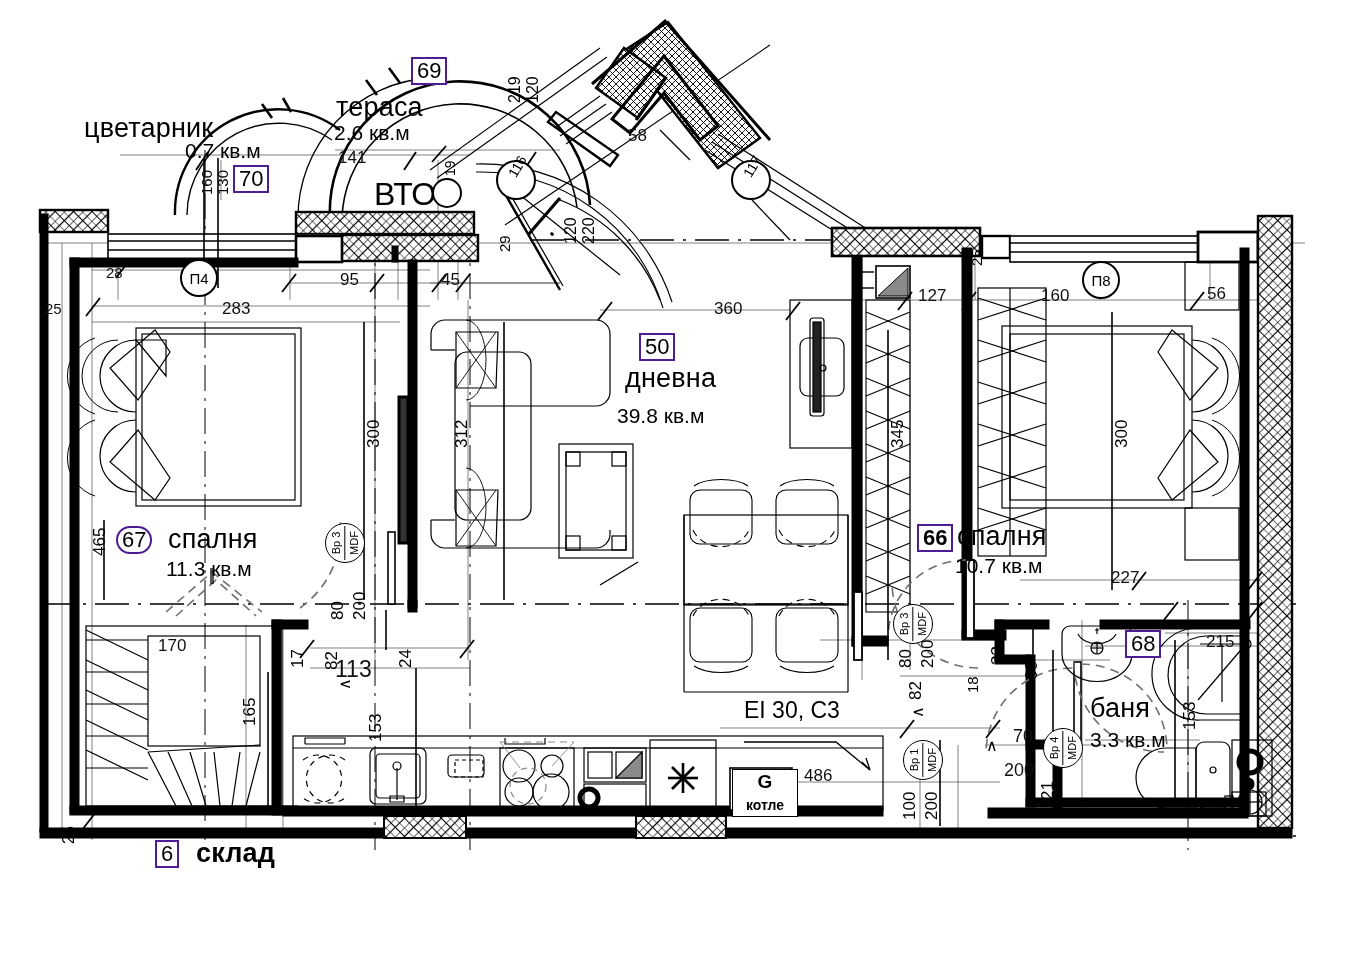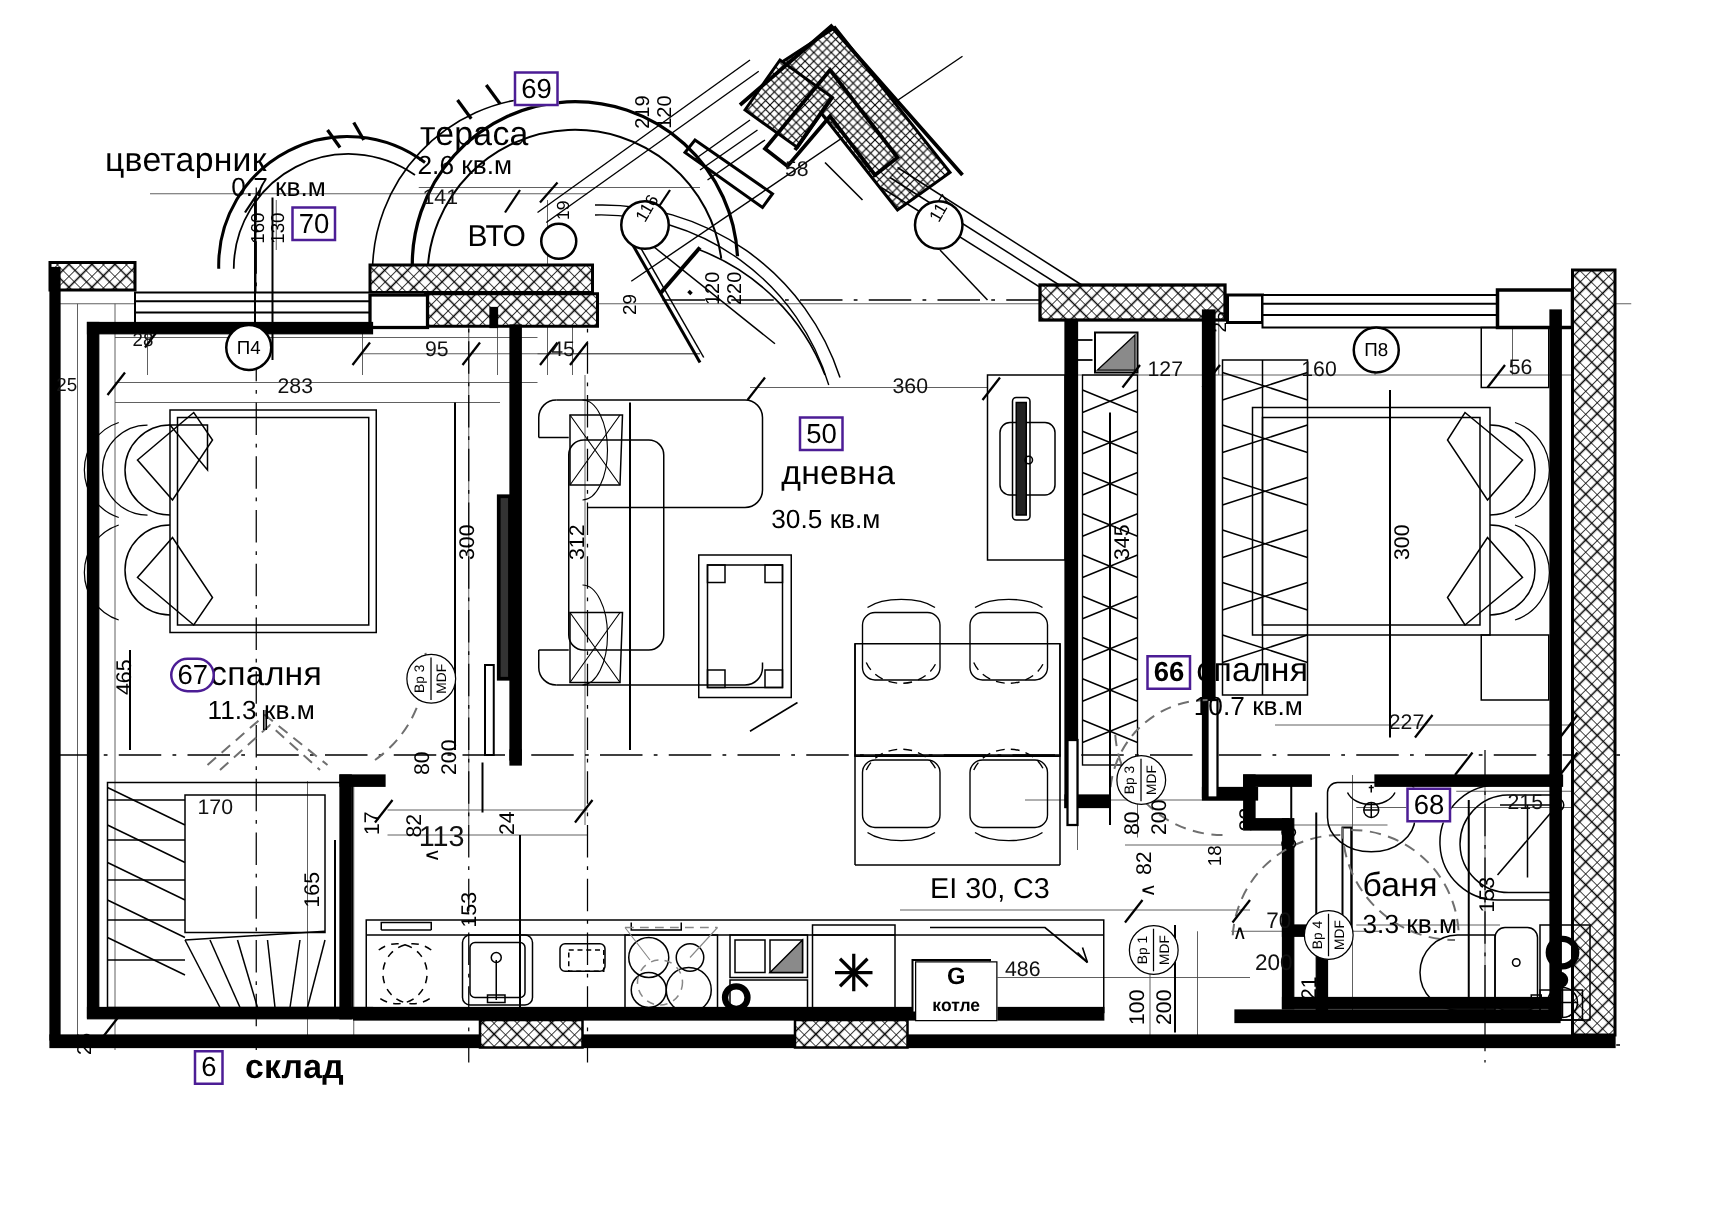--- a/index.html
+++ b/index.html
@@ -528,30 +528,30 @@
 </svg>
 
 <div class="lbl room-name" style="left:84px;top:113px;">цветарник</div>
 <div class="lbl room-area" style="left:185px;top:139px;">0.7 кв.м</div>
 <div class="tag" style="left:233px;top:165px;">70</div>
 
 <div class="lbl room-name" style="left:336px;top:92px;">тераса</div>
 <div class="lbl room-area" style="left:334px;top:121px;">2.6 кв.м</div>
 <div class="tag" style="left:411px;top:57px;">69</div>
 
-<div class="lbl" style="left:374px;top:176px;font-size:24px;">ВТО</div>
+<div class="lbl" style="left:374px;top:176px;font-size:32px;">ВТО</div>
 <div style="position:absolute;left:432px;top:178px;width:26px;height:26px;border:2.4px solid #000;border-radius:50%;background:#fff;"></div>
 
 <div class="lbl room-name" style="left:625px;top:363px;">дневна</div>
-<div class="lbl room-area" style="left:617px;top:404px;">30.5 кв.м</div>
+<div class="lbl room-area" style="left:617px;top:404px;">39.8 кв.м</div>
 <div class="tag" style="left:639px;top:333px;">50</div>
 
 <div class="lbl room-name" style="left:168px;top:524px;">спалня</div>
 <div class="lbl room-area" style="left:166px;top:557px;">11.3 кв.м</div>
-<div class="tag" style="left:136px;top:526px;border-radius:14px;">67</div>
+<div class="tag" style="left:116px;top:526px;border-radius:14px;">67</div>
 
 <div class="lbl room-name" style="left:957px;top:521px;">спалня</div>
 <div class="lbl room-area" style="left:955px;top:554px;">10.7 кв.м</div>
 <div class="tag" style="left:917px;top:524px;font-weight:bold;">66</div>
 
 <div class="lbl room-name" style="left:1090px;top:693px;">баня</div>
 <div class="lbl room-area" style="left:1090px;top:728px;">3.3 кв.м</div>
 <div class="tag" style="left:1125px;top:630px;">68</div>
 
 <div class="lbl room-name" style="left:196px;top:838px;font-weight:bold;">склад</div>

